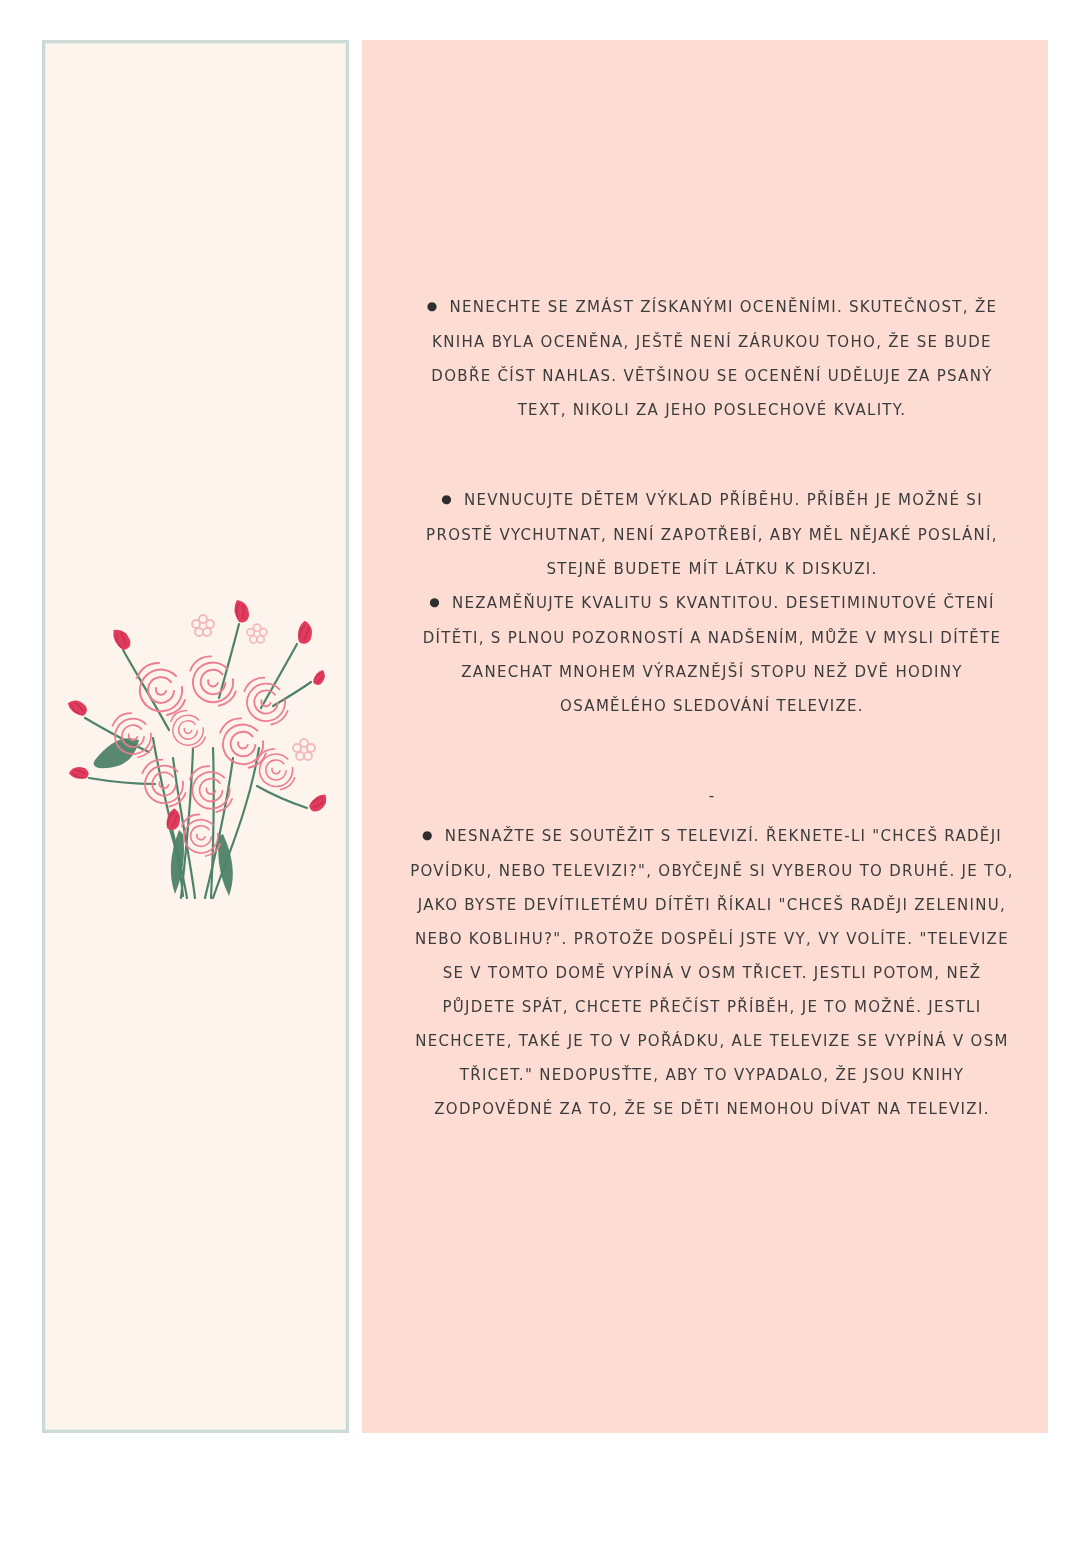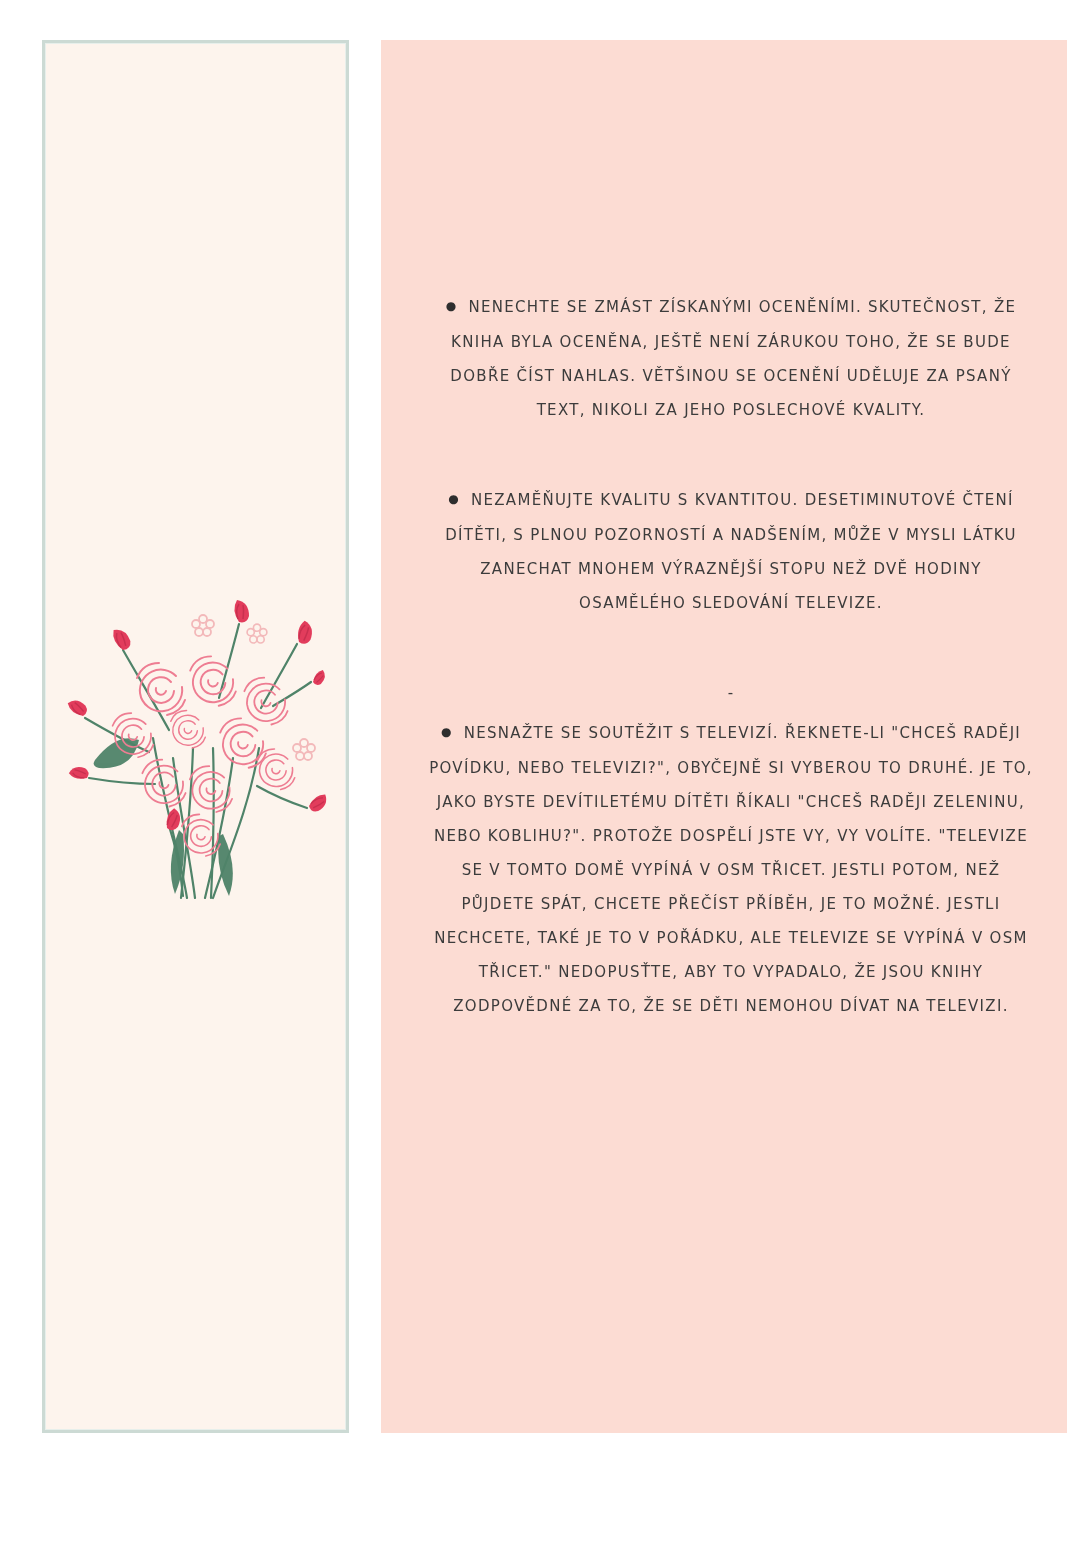--- a/index.html
+++ b/index.html
@@ -16,21 +16,21 @@
     background:#fdf4ed;
     border:3px solid #ccdad4;
     box-shadow:inset 0 0 0 1px #e7efeb;
     box-sizing:border-box;
   }
   .bouquet{
     position:absolute;left:50%;top:555px;
     transform:translateX(-50%);
   }
   .right-panel{
-    position:absolute;left:381px;top:40px;
+    position:absolute;left:362px;top:40px;
     width:686px;height:1393px;
     background:#fcdcd3;
     box-sizing:border-box;
     padding:250px 34px 16px 48px;
   }
   .text-col{
     width:604px;
     color:#3c3c3c;
     font-size:15px;
     line-height:34px;
@@ -131,23 +131,26 @@
     </svg>
   </div>
 
   <div class="right-panel">
     <div class="text-col">
 
       <p class="para gap-after">
         <span class="bullet">●</span><span>NENECHTE SE ZMÁST ZÍSKANÝMI OCENĚNÍMI. SKUTEČNOST, ŽE KNIHA BYLA OCENĚNA, JEŠTĚ NENÍ ZÁRUKOU TOHO, ŽE SE BUDE DOBŘE ČÍST NAHLAS. VĚTŠINOU SE OCENĚNÍ UDĚLUJE ZA PSANÝ TEXT, NIKOLI ZA JEHO POSLECHOVÉ KVALITY.</span>
       </p>
 
+      <p class="para">
+        <span class="bullet">●</span><span>NEVNUCUJTE DĚTEM VÝKLAD PŘÍBĚHU. PŘÍBĚH JE MOŽNÉ SI PROSTĚ VYCHUTNAT, NENÍ ZAPOTŘEBÍ, ABY MĚL NĚJAKÉ POSLÁNÍ, STEJNĚ BUDETE MÍT LÁTKU K DISKUZI.</span>
+      </p>
 
       <p class="para gap-after">
-        <span class="bullet">●</span><span>NEZAMĚŇUJTE KVALITU S KVANTITOU. DESETIMINUTOVÉ ČTENÍ DÍTĚTI, S PLNOU POZORNOSTÍ A NADŠENÍM, MŮŽE V MYSLI LÁTKU ZANECHAT MNOHEM VÝRAZNĚJŠÍ STOPU NEŽ DVĚ HODINY OSAMĚLÉHO SLEDOVÁNÍ TELEVIZE.</span>
+        <span class="bullet">●</span><span>NEZAMĚŇUJTE KVALITU S KVANTITOU. DESETIMINUTOVÉ ČTENÍ DÍTĚTI, S PLNOU POZORNOSTÍ A NADŠENÍM, MŮŽE V MYSLI DÍTĚTE ZANECHAT MNOHEM VÝRAZNĚJŠÍ STOPU NEŽ DVĚ HODINY OSAMĚLÉHO SLEDOVÁNÍ TELEVIZE.</span>
       </p>
 
 
       <div class="divider">-</div>
 
       <p class="para">
         <span class="bullet">●</span><span>NESNAŽTE SE SOUTĚŽIT S TELEVIZÍ. ŘEKNETE-LI "CHCEŠ RADĚJI POVÍDKU, NEBO TELEVIZI?", OBYČEJNĚ SI VYBEROU TO DRUHÉ. JE TO, JAKO BYSTE DEVÍTILETÉMU DÍTĚTI ŘÍKALI "CHCEŠ RADĚJI ZELENINU, NEBO KOBLIHU?". PROTOŽE DOSPĚLÍ JSTE VY, VY VOLÍTE. "TELEVIZE SE V TOMTO DOMĚ VYPÍNÁ V OSM TŘICET. JESTLI POTOM, NEŽ PŮJDETE SPÁT, CHCETE PŘEČÍST PŘÍBĚH, JE TO MOŽNÉ. JESTLI NECHCETE, TAKÉ JE TO V POŘÁDKU, ALE TELEVIZE SE VYPÍNÁ V OSM TŘICET." NEDOPUSŤTE, ABY TO VYPADALO, ŽE JSOU KNIHY ZODPOVĚDNÉ ZA TO, ŽE SE DĚTI NEMOHOU DÍVAT NA TELEVIZI.</span>
       </p>
 
     </div>

